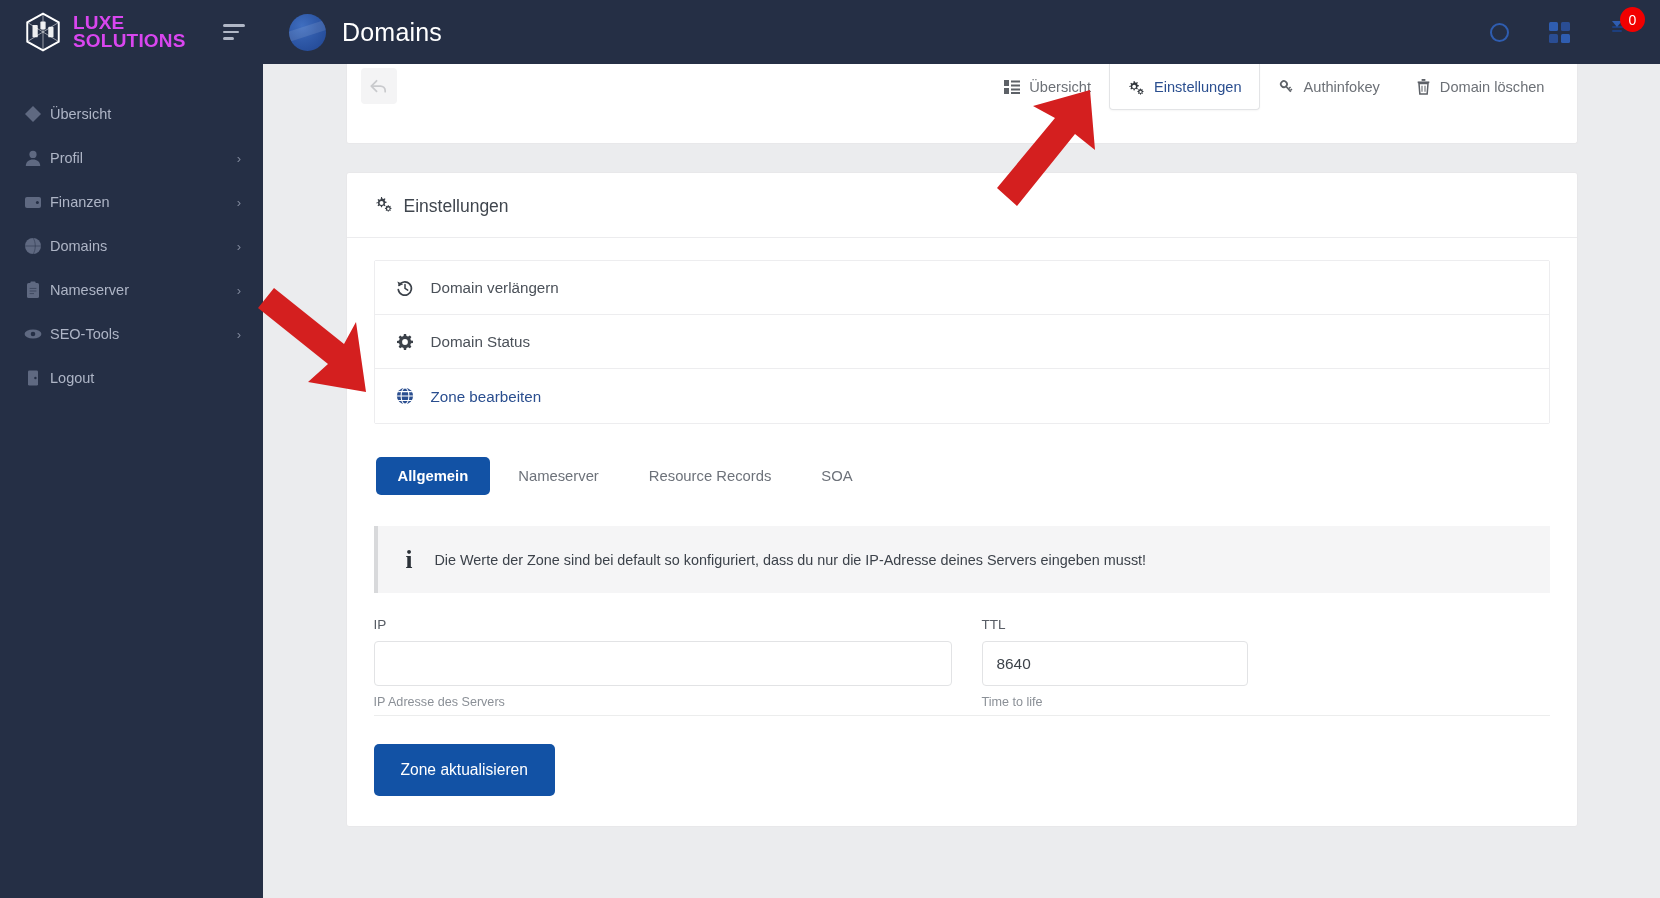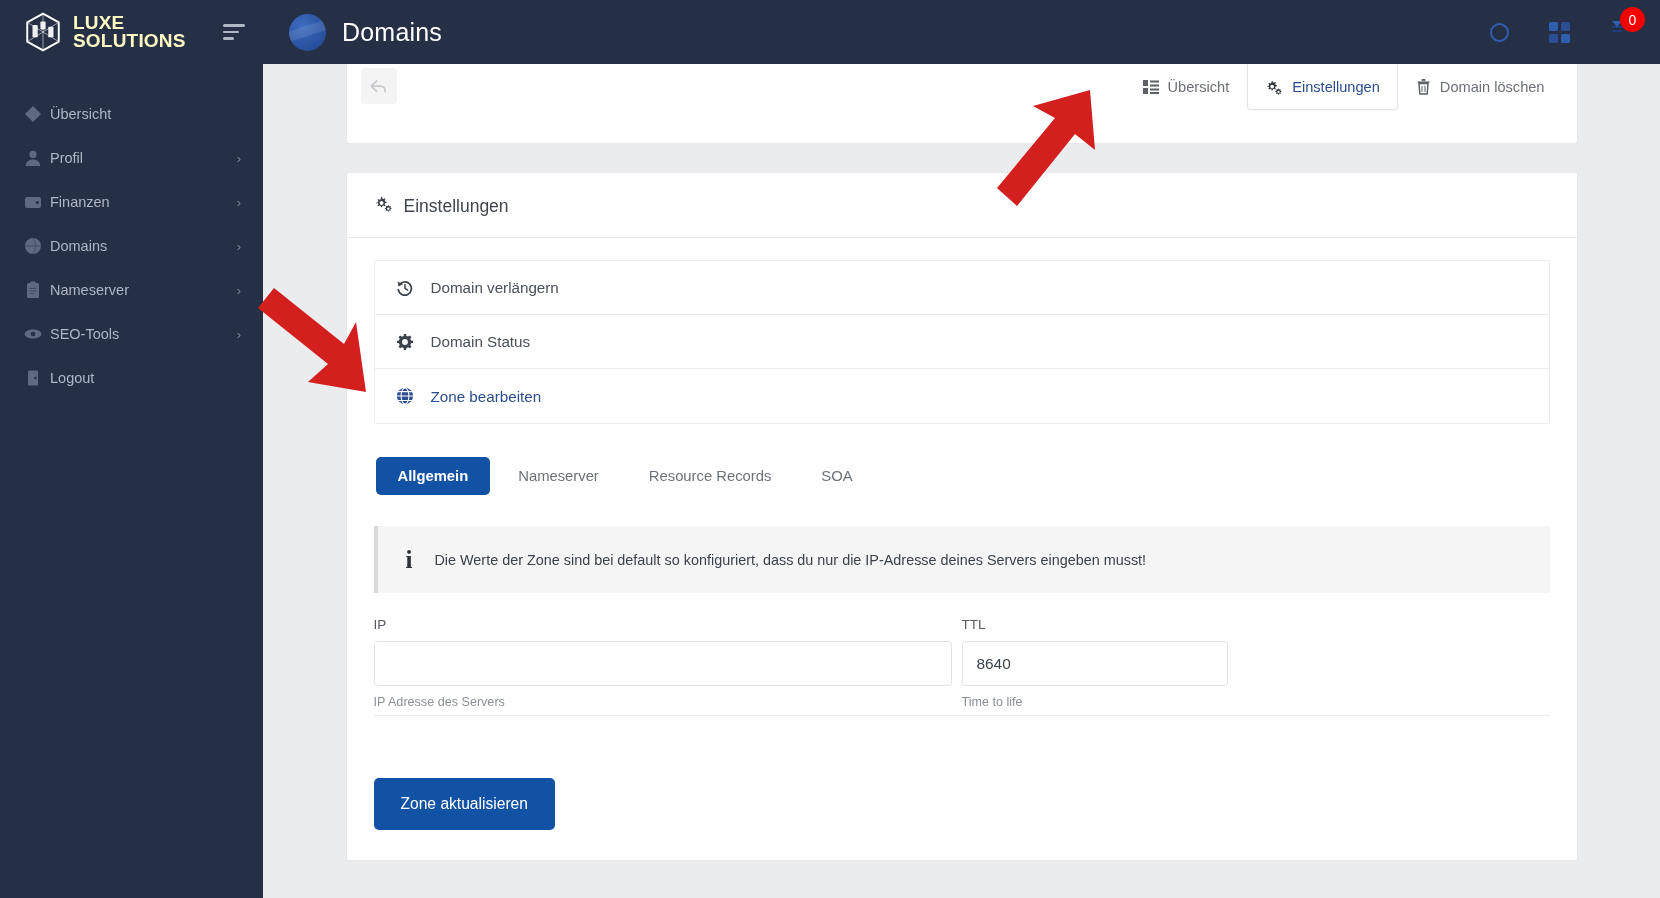--- a/index.html
+++ b/index.html
@@ -38,21 +38,21 @@
   .brand {
     display: flex;
     align-items: center;
     gap: 9px;
   }
   .brand-mark {
     width: 42px; height: 42px;
     flex: none;
   }
   .brand-text {
-    color: #fef9c3;
+    color: #d946ef;
     font-weight: bold;
     line-height: 0.97;
     letter-spacing: 0.2px;
   }
   .brand-line1 { font-size: 19px; display:block; }
   .brand-line2 { font-size: 19px; display:block; }
   .hamburger {
     width: 22px;
     display: flex;
     flex-direction: column;
@@ -324,21 +324,21 @@
     font-weight: bold;
     font-family: "Liberation Serif", serif;
     line-height: 1;
     padding-left: 6px;
   }
   .alert .msg { font-size: 14.4px; color: #3c424a; }
 
   
   .formrow {
     display: flex;
-    gap: 10px;
+    gap: 30px;
     margin-top: 24px;
     padding-bottom: 6px;
     border-bottom: 1px solid #eceded;
   }
   .field { display: flex; flex-direction: column; }
   .field.ip { width: 578px; }
   .field.ttl { width: 266px; }
   .field label {
     font-size: 13.6px;
     color: #585d65;
@@ -365,21 +365,20 @@
   .submit-wrap { padding: 28px 0 30px; }
   .btn-primary {
     background: #1252a5;
     color: #ffffff;
     border: none;
     border-radius: 5px;
     font-size: 15.6px;
     padding: 17px 27px;
     cursor: pointer;
     font-family: inherit;
-    margin-top: 34px;
   }
 
   
   .arrow { position: absolute; z-index: 60; pointer-events: none; }
   #arrow-einstellungen { left: 995px; top: 88px; }
   #arrow-zone { left: 240px; top: 286px; }
 </style>
 </head>
 <body>
 
@@ -554,20 +553,33 @@
                   <path d="M7.4 2.2l1 .0 .35 1.5 1.3.55 1.3-.85.75.75-.85 1.3.55 1.3 1.5.35v1.05l-1.5.35-.55 1.3.85 1.3-.75.75-1.3-.85-1.3.55-.35 1.5H7.4l-.35-1.5-1.3-.55-1.3.85-.75-.75.85-1.3-.55-1.3L2.5 9.05V8l1.5-.35.55-1.3-.85-1.3.75-.75 1.3.85 1.3-.55z"></path>
                   <circle cx="7.9" cy="8.5" r="2.1" fill="#ffffff"></circle>
                   <path d="M14.6 10.6l.75.05.2.95.85.35.8-.5.5.5-.5.8.35.85.95.2v.7l-.95.2-.35.85.5.8-.5.5-.8-.5-.85.35-.2.95h-.7l-.2-.95-.85-.35-.8.5-.5-.5.5-.8-.35-.85-.95-.2v-.7l.95-.2.35-.85-.5-.8.5-.5.8.5.85-.35z"></path>
                   <circle cx="15.1" cy="14.5" r="1.3" fill="#ffffff"></circle>
                 </g>
               </svg>
             </span>
             <span>Einstellungen</span>
           </div>
 
+          <div class="ttab">
+            <span class="ico">
+              <svg width="17" height="16" viewBox="0 0 18 18">
+                <g transform="rotate(-42 9 9)">
+                  <circle cx="9" cy="4.6" r="3.4" fill="none" stroke="#5d6167" stroke-width="2"></circle>
+                  <rect x="8.1" y="7.6" width="1.9" height="8.6" fill="#5d6167"></rect>
+                  <rect x="9.8" y="11.2" width="2.6" height="1.7" fill="#5d6167"></rect>
+                  <rect x="9.8" y="14" width="2.2" height="1.6" fill="#5d6167"></rect>
+                </g>
+              </svg>
+            </span>
+            <span>Authinfokey</span>
+          </div>
 
           <div class="ttab">
             <span class="ico">
               <svg width="15" height="17" viewBox="0 0 16 18">
                 <rect x="1.8" y="3.6" width="12.4" height="1.8" fill="#5d6167"></rect>
                 <rect x="6" y="1" width="4" height="2" fill="#5d6167"></rect>
                 <path d="M3.2 5.8h9.6l-.9 11.2H4.1z" fill="none" stroke="#5d6167" stroke-width="1.6"></path>
                 <g stroke="#5d6167" stroke-width="1.1">
                     <path d="M6.4 8.2v6.4M9.6 8.2v6.4"></path>
                   </g>

